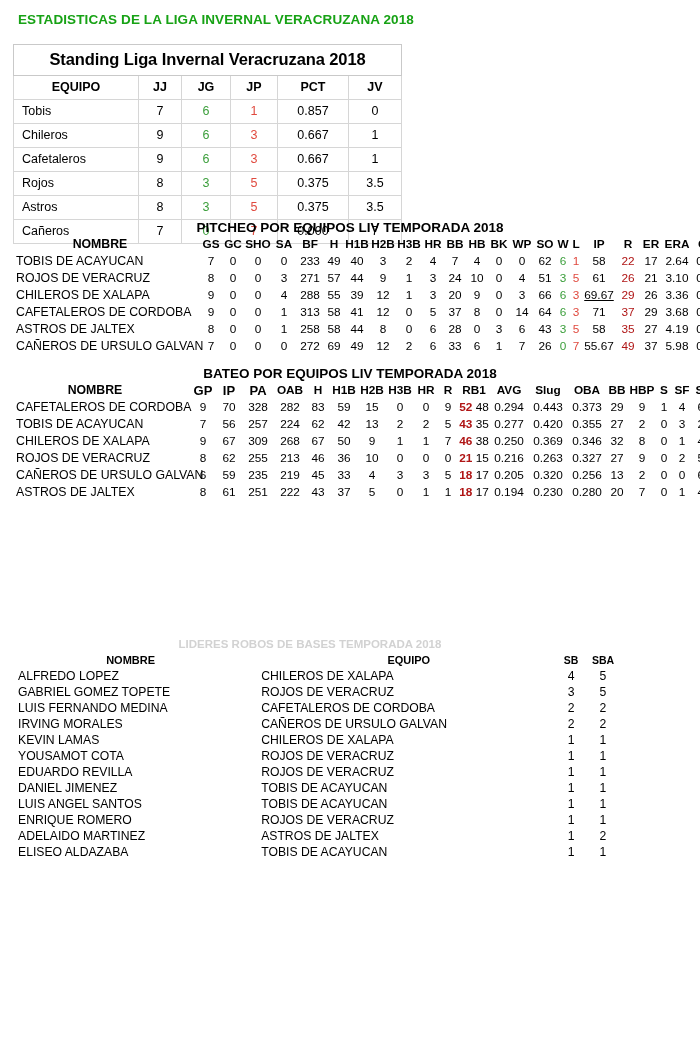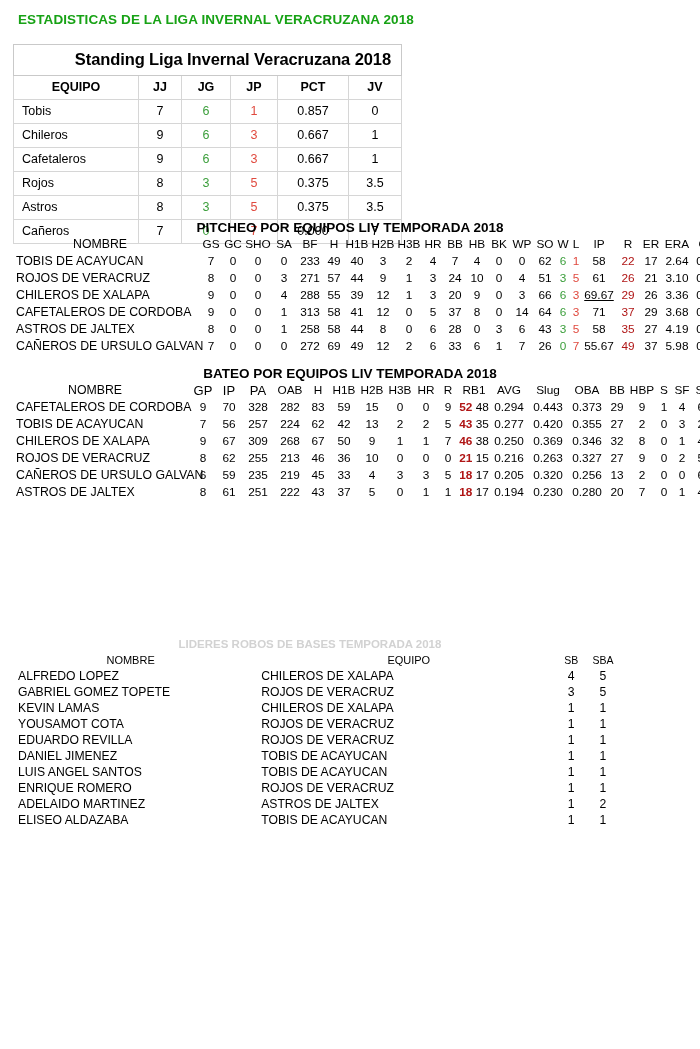--- a/index.html
+++ b/index.html
@@ -41,21 +41,21 @@
     border: 1px solid #c9c9c9;
   }
   table.standing td, table.standing th {
     border: 1px solid #d6d6d6;
     padding: 0;
     font-size: 12.5px;
   }
   .standing .caption-cell {
     font-size: 16.5px;
     font-weight: bold;
-    text-align: right;
+    text-align: center;
     padding: 5px 10px 6px 10px;
     letter-spacing: -0.1px;
     white-space: nowrap;
     border: 1px solid #c9c9c9;
   }
   .standing .hdr td {
     font-weight: bold;
     text-align: center;
     padding: 4px 2px 5px 2px;
     font-size: 12.5px;
@@ -99,21 +99,21 @@
     font-size: 11.8px;
     table-layout: fixed;
   }
   .stat-table th, .stat-table td {
     padding: 0;
     line-height: 17px;
     white-space: nowrap;
     font-weight: normal;
   }
   .stat-table th {
-    font-weight: normal;
+    font-weight: bold;
     text-align: center;
   }
   .stat-table td.name, .stat-table th.name {
     text-align: left;
     padding-left: 16px;
     font-size: 12.3px;
   }
   .stat-table th.name { text-align: center; padding-left: 0; }
   .stat-table td.num, .stat-table th.num { text-align: center; }
   .hl-red  { color: #b01515; font-weight: bold; }
@@ -582,20 +582,32 @@
         <td class="l-sb">4</td>
         <td class="l-sba">5</td>
       </tr>
       <tr>
         <td class="l-name">GABRIEL GOMEZ TOPETE</td>
         <td class="l-team">ROJOS DE VERACRUZ</td>
         <td class="l-sb">3</td>
         <td class="l-sba">5</td>
       </tr>
       <tr>
+        <td class="l-name">LUIS FERNANDO MEDINA</td>
+        <td class="l-team">CAFETALEROS DE CORDOBA</td>
+        <td class="l-sb">2</td>
+        <td class="l-sba">2</td>
+      </tr>
+      <tr>
+        <td class="l-name">IRVING MORALES</td>
+        <td class="l-team">CAÑEROS DE URSULO GALVAN</td>
+        <td class="l-sb">2</td>
+        <td class="l-sba">2</td>
+      </tr>
+      <tr>
         <td class="l-name">KEVIN LAMAS</td>
         <td class="l-team">CHILEROS DE XALAPA</td>
         <td class="l-sb">1</td>
         <td class="l-sba">1</td>
       </tr>
       <tr>
         <td class="l-name">YOUSAMOT COTA</td>
         <td class="l-team">ROJOS DE VERACRUZ</td>
         <td class="l-sb">1</td>
         <td class="l-sba">1</td>

